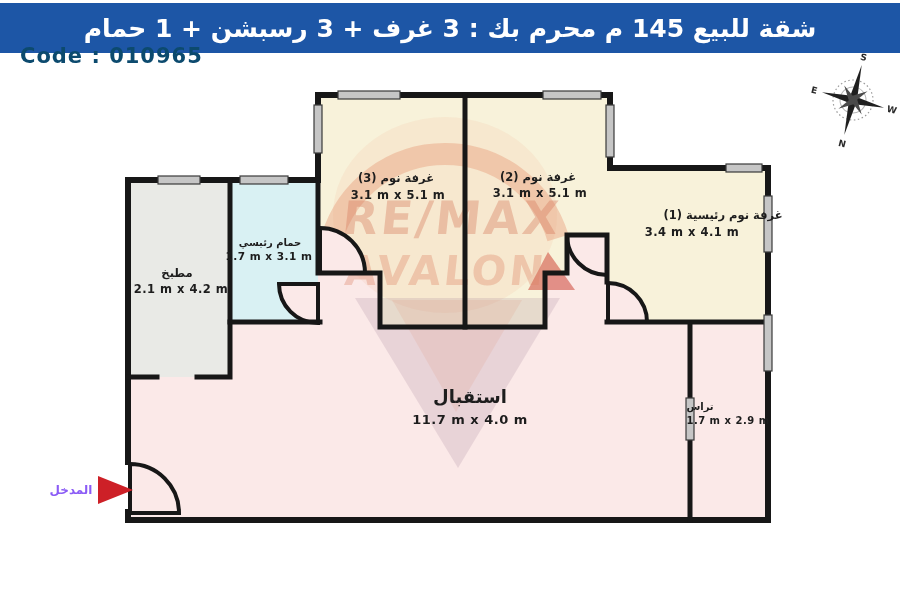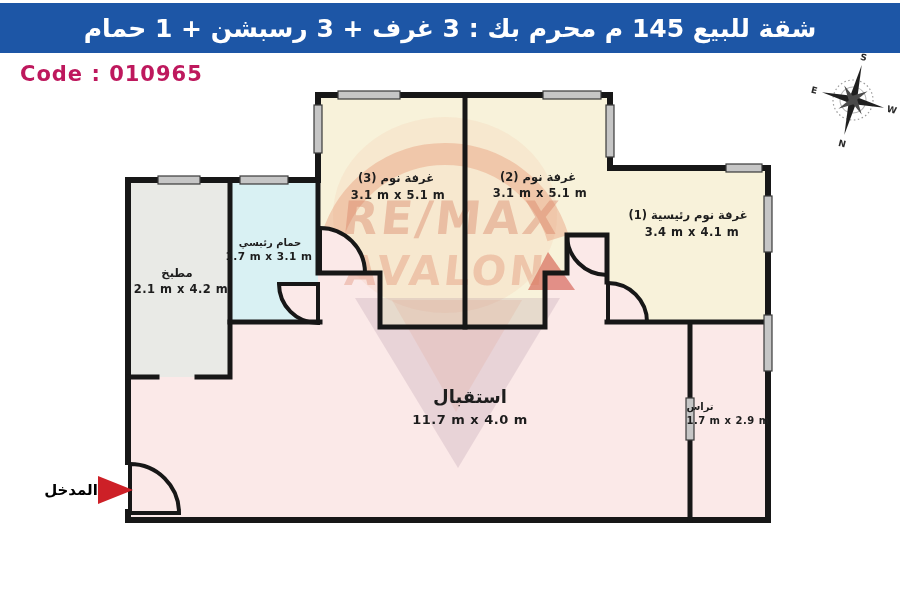--- a/index.html
+++ b/index.html
@@ -1,30 +1,30 @@
 <!DOCTYPE html>
 <html><head>
 <meta charset="utf-8">
 <style>
   html,body{margin:0;padding:0;background:#ffffff;}
   #stage{position:relative;width:900px;height:599px;background:#ffffff;overflow:hidden;
          font-family:"DejaVu Sans",sans-serif;}
   #titlebar{position:absolute;left:0;top:3px;width:900px;height:50px;background:#1d56a6;
             display:flex;align-items:center;justify-content:center;}
   #titlebar .t{color:#ffffff;font-weight:bold;font-size:25px;letter-spacing:.5px;direction:rtl;}
-  #code{position:absolute;left:20px;top:62px;font-size:21px;font-weight:bold;color:#be185d;letter-spacing:1px;}
+  #code{position:absolute;left:20px;top:44px;font-size:21px;font-weight:bold;color:#0c4a6e;letter-spacing:1px;}
   svg{position:absolute;left:0;top:0;}
   .lbl{position:absolute;transform:translate(-50%,-50%);text-align:center;white-space:nowrap;
        color:#1d1d1d;font-weight:bold;direction:rtl;}
   .rname{font-size:11.5px;}
   .rdims{font-size:11.5px;direction:ltr;letter-spacing:.5px;}
   .big{font-size:18px;}
   .bigd{font-size:13px;}
-  #entrance-label{position:absolute;transform:translate(-50%,-50%);font-size:15px;font-weight:bold;
-       color:#000000;direction:rtl;white-space:nowrap;}
+  #entrance-label{position:absolute;transform:translate(-50%,-50%);font-size:12px;font-weight:bold;
+       color:#8b5cf6;direction:rtl;white-space:nowrap;}
   .wm{position:absolute;transform:translate(-50%,-50%) skewX(-6deg);font-weight:bold;
       white-space:nowrap;letter-spacing:3px;}
   #wm1{font-size:46px;color:rgba(214,120,92,0.38);}
   #wm2{font-size:41px;color:rgba(219,130,100,0.34);}
 </style>
 </head>
 <body>
 
 <div id="stage">
 
@@ -112,21 +112,21 @@
       <text x="40" y="3" font-size="9" font-weight="bold" fill="#2a2a2a" text-anchor="middle">W</text>
     </g>
   </svg>
 
   <div class="lbl rname" style="left:396px;top:178px;">غرفة نوم (3)</div>
   <div class="lbl rdims" style="left:398px;top:195px;">3.1 m x 5.1 m</div>
 
   <div class="lbl rname" style="left:538px;top:177px;">غرفة نوم (2)</div>
   <div class="lbl rdims" style="left:540px;top:193px;">3.1 m x 5.1 m</div>
 
-  <div class="lbl rname" style="left:688px;top:215px;text-align:right;">غرفة نوم رئيسية (1)</div>
+  <div class="lbl rname" style="left:723px;top:215px;text-align:right;">غرفة نوم رئيسية (1)</div>
   <div class="lbl rdims" style="left:692px;top:232px;">3.4 m x 4.1 m</div>
 
   <div class="lbl rname" style="left:270px;top:242px;font-size:10px;">حمام رئيسي</div>
   <div class="lbl rdims" style="left:269px;top:256px;font-size:10.5px;">1.7 m x 3.1 m</div>
 
   <div class="lbl rname" style="left:177px;top:273px;">مطبخ</div>
   <div class="lbl rdims" style="left:181px;top:289px;">2.1 m x 4.2 m</div>
 
   <div class="lbl rname big" style="left:470px;top:396px;">استقبال</div>
   <div class="lbl rdims bigd" style="left:470px;top:419px;">11.7 m x 4.0 m</div>

